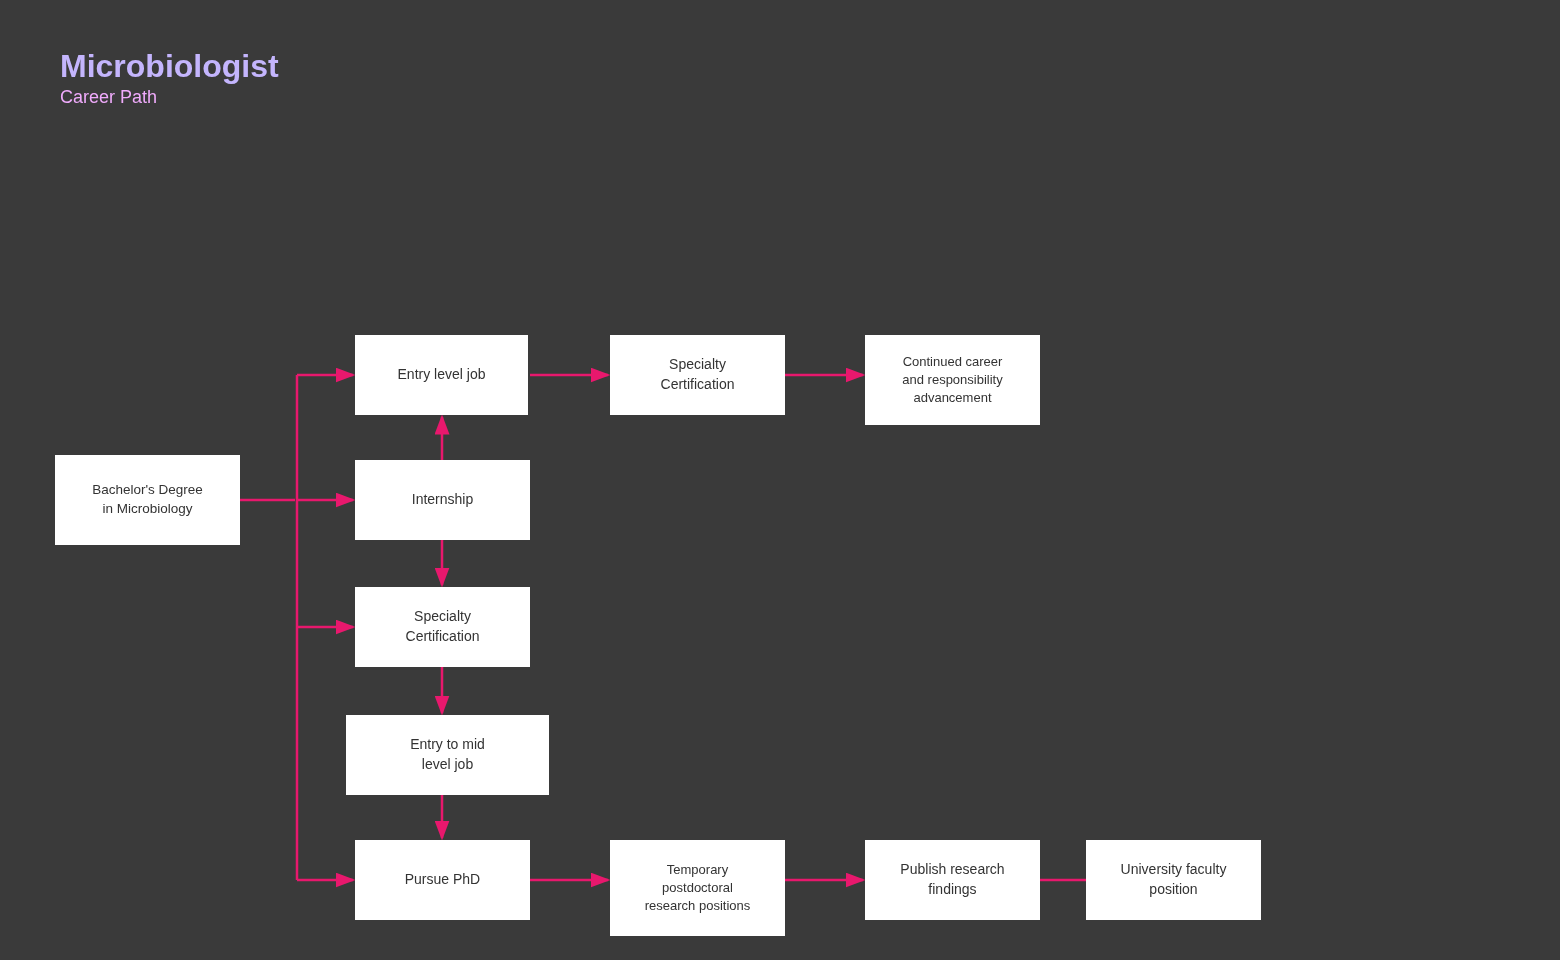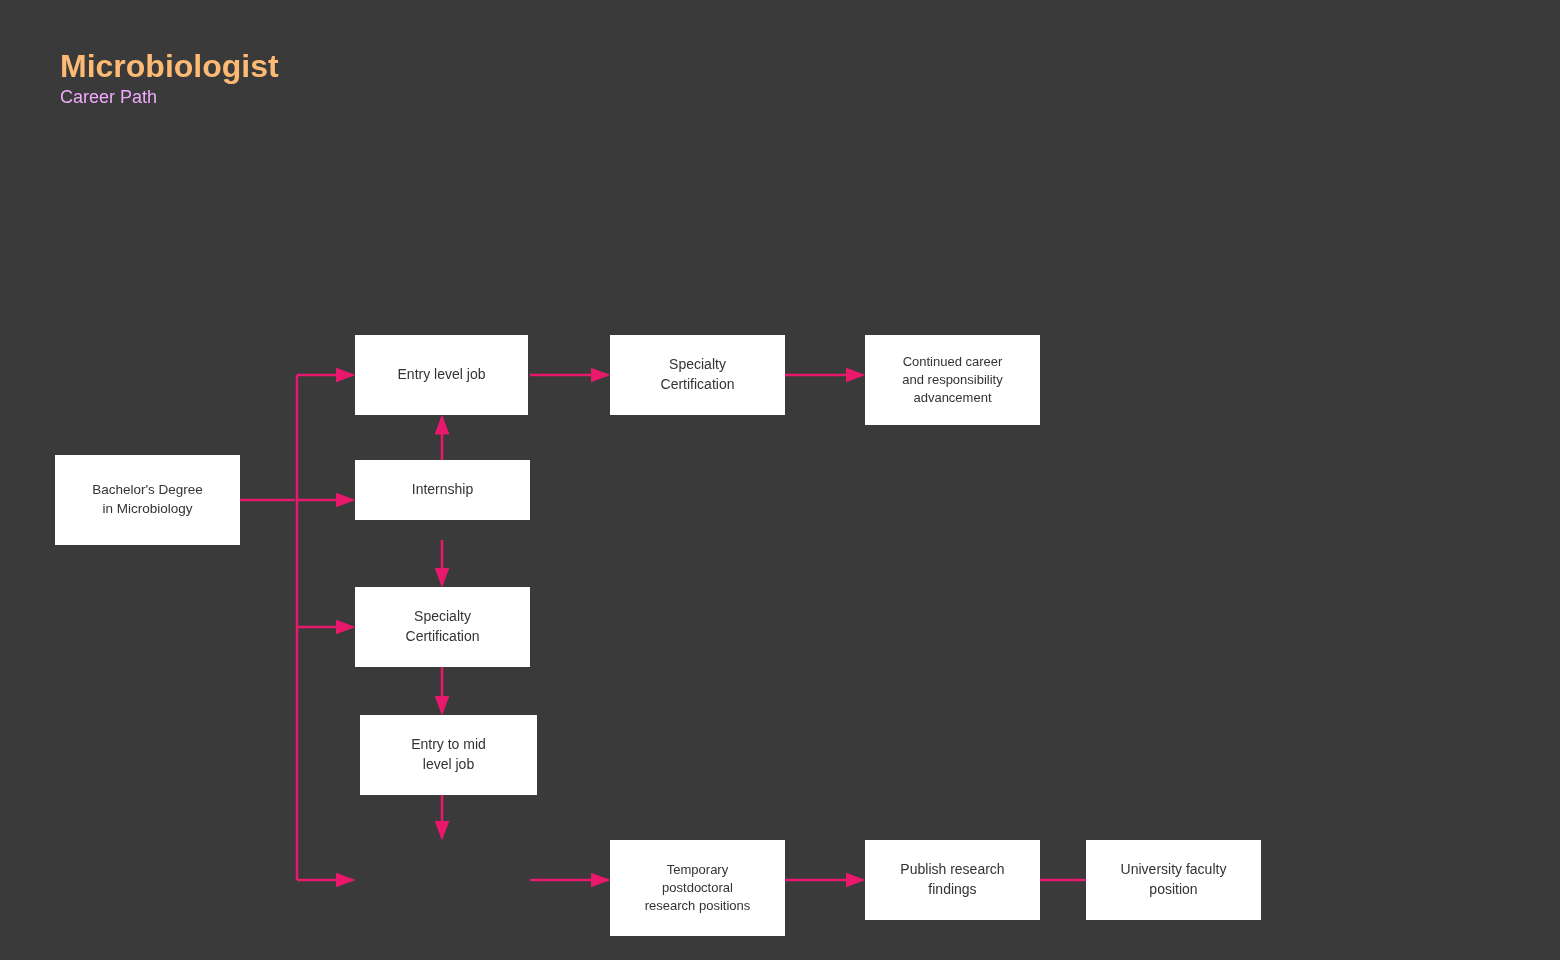--- a/index.html
+++ b/index.html
@@ -16,21 +16,21 @@
 
     .header {
       position: absolute;
       top: 48px;
       left: 60px;
     }
 
     .header-title {
       font-size: 32px;
       font-weight: bold;
-      color: #fdba74;
+      color: #c4b5fd;
     }
 
     .header-subtitle {
       font-size: 18px;
       color: #f0abfc;
       margin-top: 2px;
     }
 
     .diagram {
       position: absolute;
@@ -112,32 +112,35 @@
   </svg>
 
   <div class="node" style="left:55px; top:315px; width:185px; height:90px; font-size:13.5px;">
     Bachelor's Degree<br>in Microbiology
   </div>
 
   <div class="node" style="left:355px; top:195px; width:173px; height:80px;">
     Entry level job
   </div>
 
-  <div class="node" style="left:355px; top:320px; width:175px; height:60px;">
+  <div class="node" style="left:355px; top:320px; width:175px; height:80px;">
     Internship
   </div>
 
   <div class="node" style="left:355px; top:447px; width:175px; height:80px;">
     Specialty<br>Certification
   </div>
 
-  <div class="node" style="left:360px; top:575px; width:177px; height:80px;">
+  <div class="node" style="left:346px; top:575px; width:203px; height:80px;">
     Entry to mid<br>level job
   </div>
 
+  <div class="node" style="left:355px; top:700px; width:175px; height:80px;">
+    Pursue PhD
+  </div>
 
   <div class="node" style="left:610px; top:195px; width:175px; height:80px;">
     Specialty<br>Certification
   </div>
 
   <div class="node" style="left:610px; top:700px; width:175px; height:96px; font-size:13px;">
     Temporary<br>postdoctoral<br>research positions
   </div>
 
   <div class="node" style="left:865px; top:195px; width:175px; height:90px; font-size:13px;">

